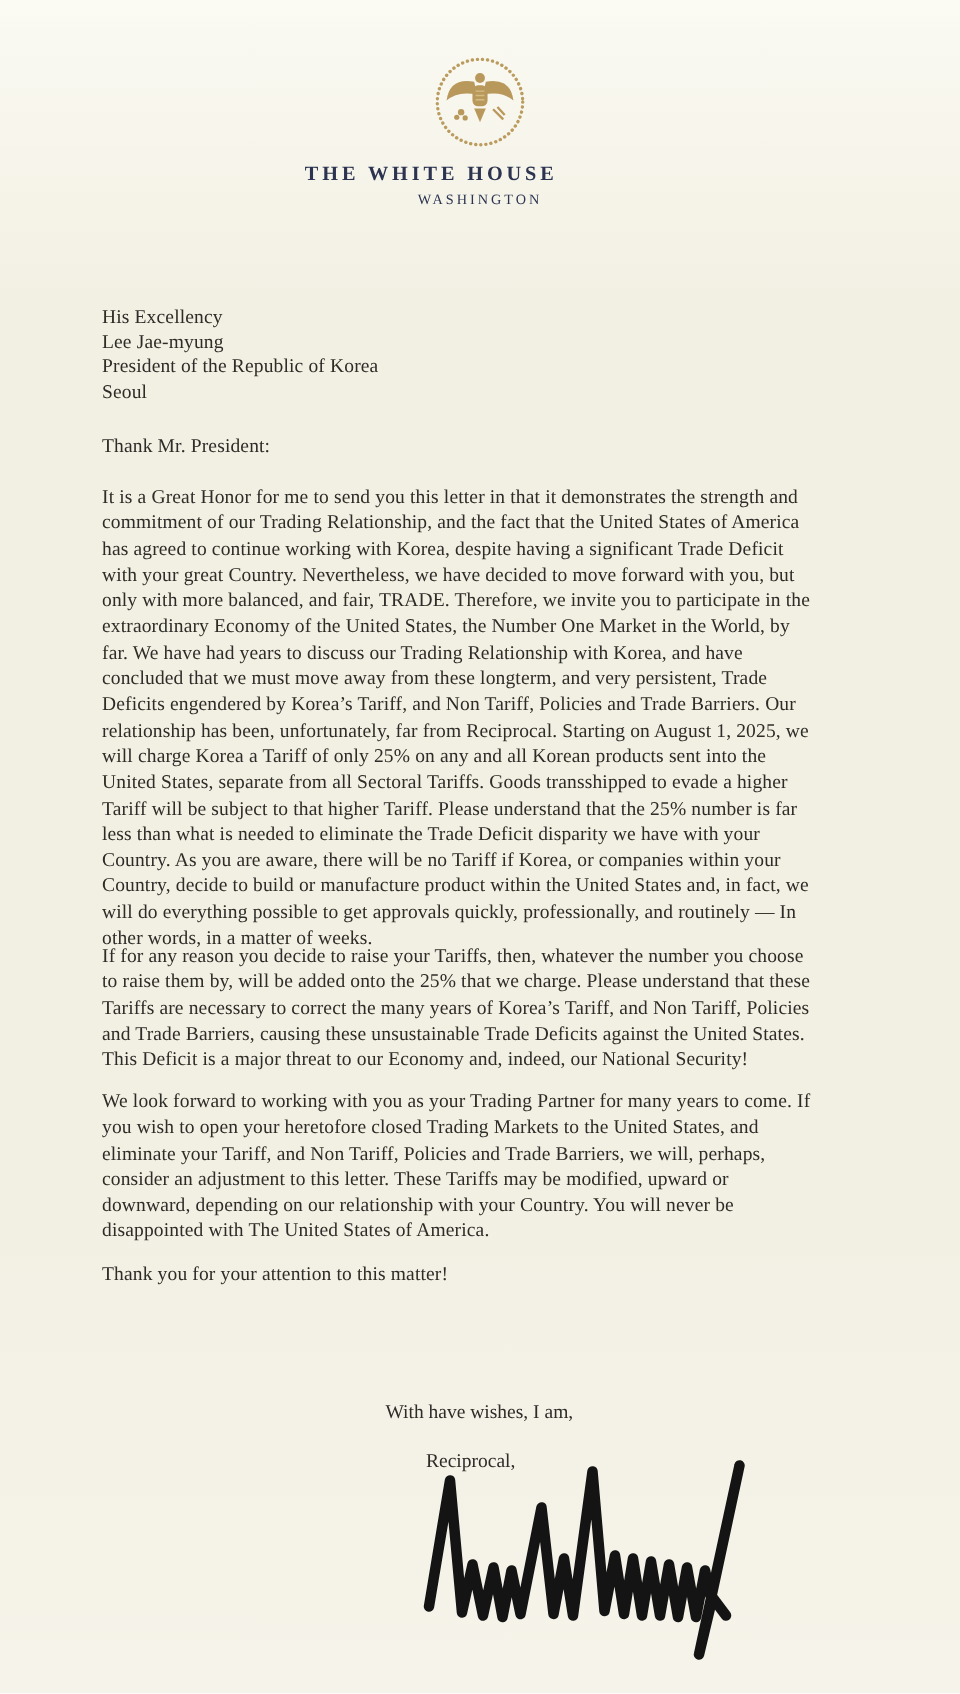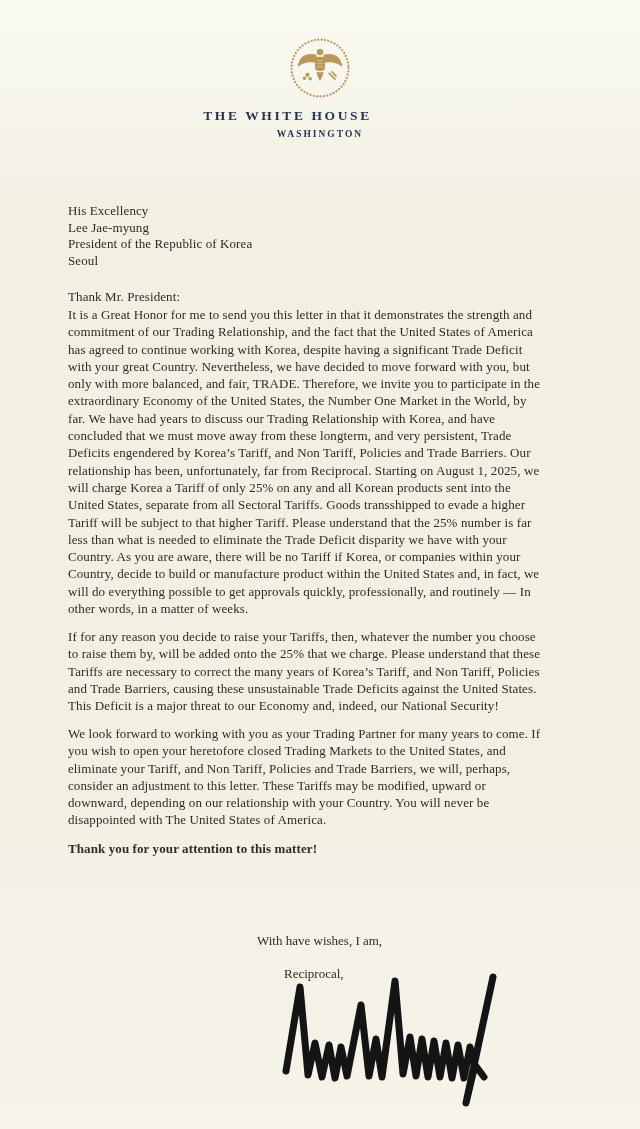--- a/index.html
+++ b/index.html
@@ -24,38 +24,38 @@
   }
   .seal{position:absolute;left:289px;top:37px;width:62px;height:62px;}
   .seal svg{width:100%;height:100%;filter:blur(.2px);}
   .org{
     position:absolute;left:0;top:108px;width:575px;
     text-align:center;font-weight:bold;font-size:13.5px;
     letter-spacing:2.6px;color:var(--navy);
   }
   .loc{
     position:absolute;left:0;top:129px;width:640px;
-    text-align:center;font-weight:bold;font-size:9.5px;
+    text-align:center;font-weight:normal;font-size:9.5px;
     letter-spacing:2px;color:var(--navy);
   }
   .date{
     position:absolute;left:0;top:153px;width:640px;
     text-align:center;font-size:15px;
   }
   .block{
     position:absolute;left:68px;
     font-size:13px;line-height:17.3px;
     white-space:pre;letter-spacing:.1px;
   }
   .recipient{top:203px;line-height:16.6px;}
   .salutation{top:288px;}
-  .p1{top:306px;}
+  .p1{top:322px;}
   .p2{top:628px;}
   .p3{top:725px;}
-  .p4{top:840px;font-weight:bold;}
+  .p4{top:840px;}
   .valediction{position:absolute;left:257px;top:933px;font-size:13px;white-space:pre;}
   .signoff{position:absolute;left:284px;top:966px;font-size:13px;white-space:pre;}
   .signature{position:absolute;left:281px;top:973px;width:227px;height:135px;}
   .signature svg{width:100%;height:100%;}
 </style>
 </head>
 <body>
 
 <div class="page">
 

